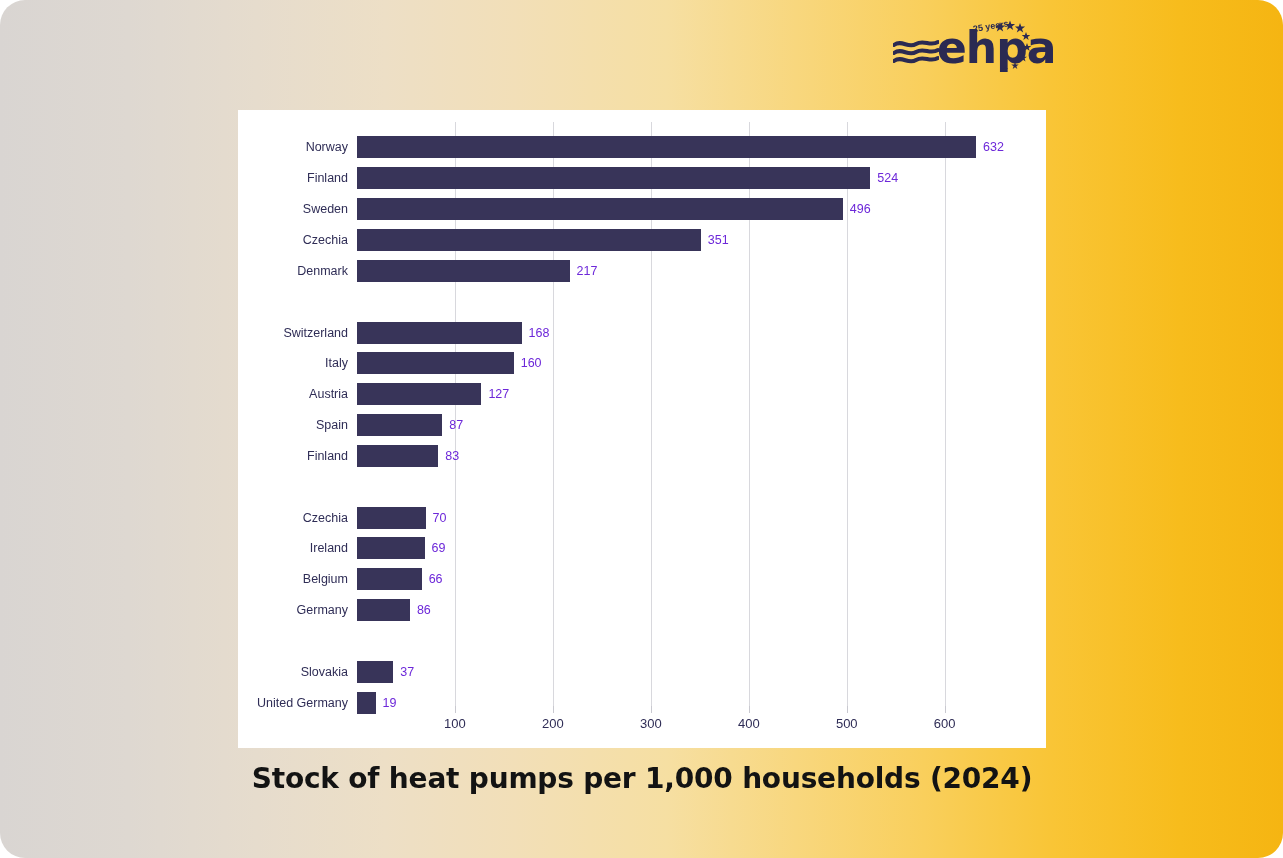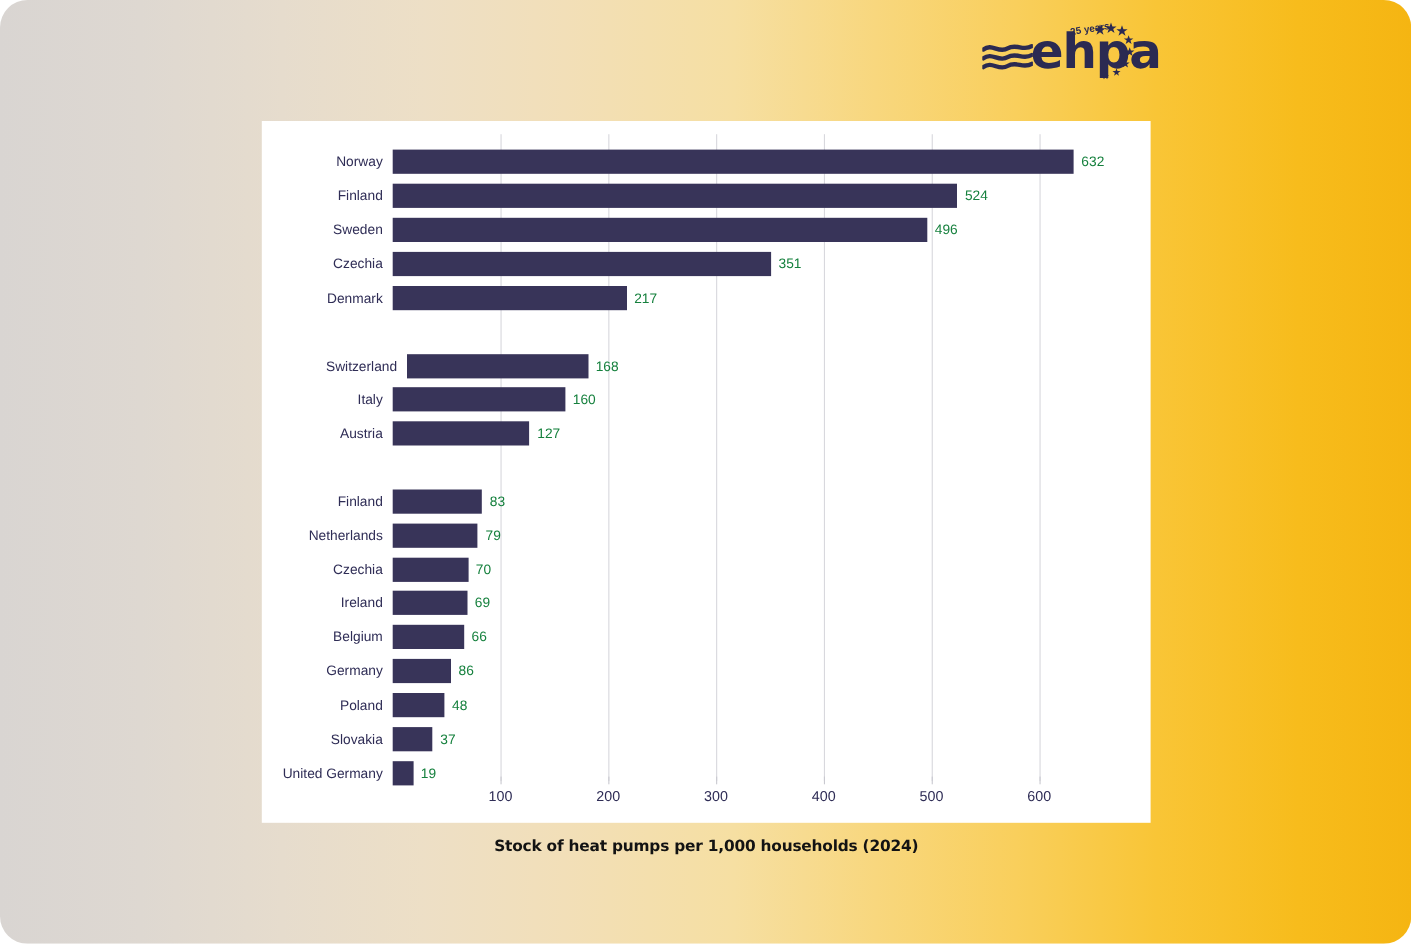--- a/index.html
+++ b/index.html
@@ -152,21 +152,21 @@
   .row .bar {
     position: absolute;
     left: 119px;
     height: 22px;
     background: #383459;
   }
   .row .val-label {
     position: absolute;
     font-family: "Liberation Sans", sans-serif;
     font-size: 12.5px;
-    color: #15803d;
+    color: #6d28d9;
     white-space: nowrap;
   }
 
   
   #xaxis {
     position: absolute;
     left: 0;
     top: 596px;
     width: 808px;
     height: 42px;
@@ -190,21 +190,21 @@
   }
 
   
   #caption {
     position: absolute;
     left: 238px;
     top: 762px;
     width: 808px;
     text-align: center;
     font-family: "DejaVu Sans", sans-serif;
-    font-size: 14px;
+    font-size: 28px;
     font-weight: 700;
     color: #131313;
     letter-spacing: -0.2px;
     white-space: nowrap;
   }
 </style>
 </head>
 <body>
 
 <div id="stage">
@@ -266,69 +266,64 @@
           <div class="row" style="top: 114.55px;">
             <div class="cat-label">Czechia</div>
             <div class="bar" style="width: 343.805px; background: rgb(56, 52, 89);"></div>
             <div class="val-label" style="left: 469.805px;">351</div>
           </div>
           <div class="row" style="top: 145.4px;">
             <div class="cat-label">Denmark</div>
             <div class="bar" style="width: 212.552px; background: rgb(56, 52, 89);"></div>
             <div class="val-label" style="left: 338.551px;">217</div>
           </div>
-          <div class="row" style="top: 207.1px; margin-left: 13px;">
+          <div class="row" style="top: 207.1px;">
             <div class="cat-label">Switzerland</div>
             <div class="bar" style="width: 164.556px; background: rgb(56, 52, 89);"></div>
             <div class="val-label" style="left: 290.556px;">168</div>
           </div>
           <div class="row" style="top: 237.95px;">
             <div class="cat-label">Italy</div>
             <div class="bar" style="width: 156.72px; background: rgb(56, 52, 89);"></div>
             <div class="val-label" style="left: 282.72px;">160</div>
           </div>
           <div class="row" style="top: 268.8px;">
             <div class="cat-label">Austria</div>
             <div class="bar" style="width: 124.397px; background: rgb(56, 52, 89);"></div>
             <div class="val-label" style="left: 250.397px;">127</div>
           </div>
+          <div class="row" style="top: 299.65px;">
+            <div class="cat-label">Spain</div>
+            <div class="bar" style="width: 85.2165px; background: rgb(56, 52, 89);"></div>
+            <div class="val-label" style="left: 211.216px;">87</div>
+          </div>
           <div class="row" style="top: 330.5px;">
             <div class="cat-label">Finland</div>
             <div class="bar" style="width: 81.2985px; background: rgb(56, 52, 89);"></div>
             <div class="val-label" style="left: 207.298px;">83</div>
           </div>
-          <div class="row" style="top: 361.35px;">
-            <div class="cat-label">Netherlands</div>
-            <div class="bar" style="width: 77.3805px; background: rgb(56, 52, 89);"></div>
-            <div class="val-label" style="left: 203.38px;">79</div>
-          </div>
           <div class="row" style="top: 392.2px;">
             <div class="cat-label">Czechia</div>
             <div class="bar" style="width: 68.565px; background: rgb(56, 52, 89);"></div>
             <div class="val-label" style="left: 194.565px;">70</div>
           </div>
           <div class="row" style="top: 423.05px;">
             <div class="cat-label">Ireland</div>
             <div class="bar" style="width: 67.5855px; background: rgb(56, 52, 89);"></div>
             <div class="val-label" style="left: 193.585px;">69</div>
           </div>
           <div class="row" style="top: 453.9px;">
             <div class="cat-label">Belgium</div>
             <div class="bar" style="width: 64.647px; background: rgb(56, 52, 89);"></div>
             <div class="val-label" style="left: 190.647px;">66</div>
           </div>
           <div class="row" style="top: 484.75px;">
             <div class="cat-label">Germany</div>
             <div class="bar" style="width: 52.893px; background: rgb(56, 52, 89);"></div>
             <div class="val-label" style="left: 178.893px;">86</div>
-          </div>
-          <div class="row" style="top: 515.6px;">
-            <div class="cat-label">Poland</div>
-            <div class="bar" style="width: 47.016px; background: rgb(56, 52, 89);"></div>
-            <div class="val-label" style="left: 173.016px;">48</div>
           </div>
           <div class="row" style="top: 546.45px;">
             <div class="cat-label">Slovakia</div>
             <div class="bar" style="width: 36.2415px; background: rgb(56, 52, 89);"></div>
             <div class="val-label" style="left: 162.242px;">37</div>
           </div>
           <div class="row" style="top: 577.3px;">
             <div class="cat-label">United Germany</div>
             <div class="bar" style="width: 18.6105px; background: rgb(56, 52, 89);"></div>
             <div class="val-label" style="left: 144.611px;">19</div>

